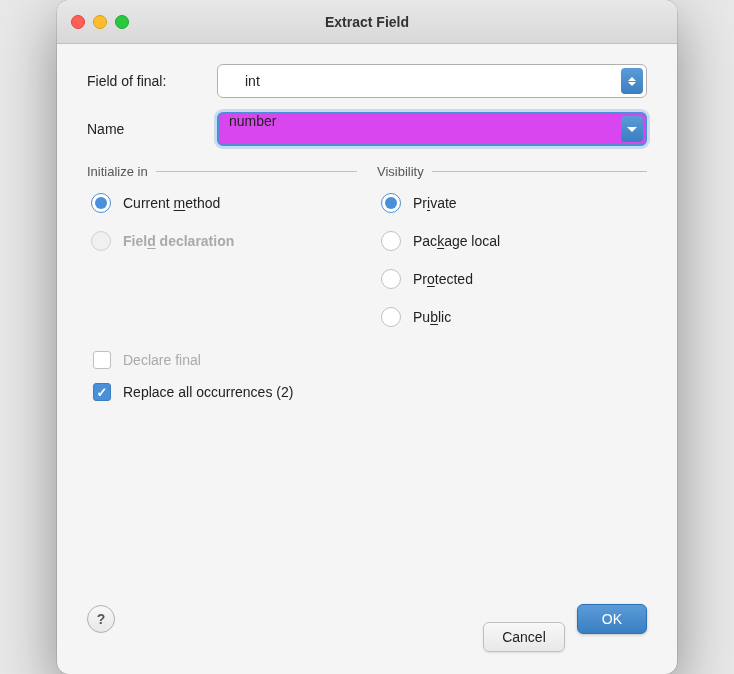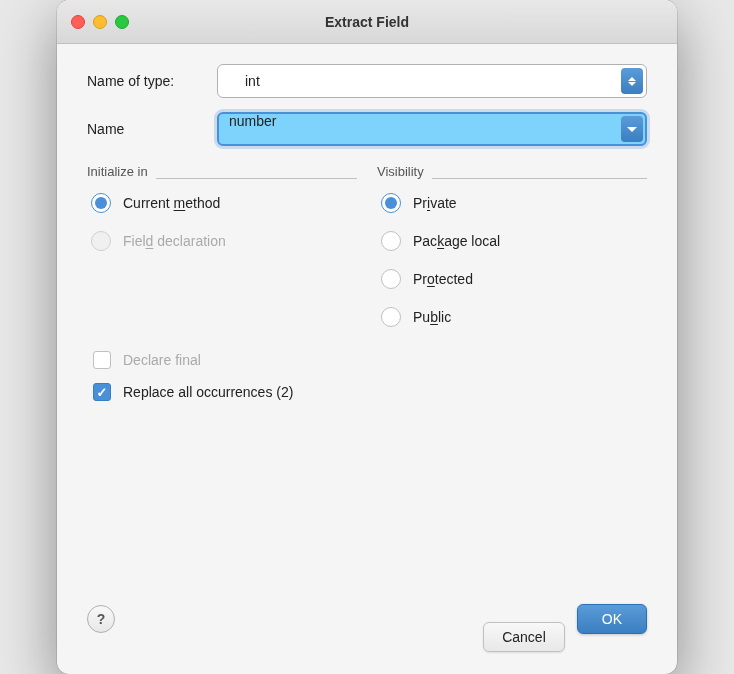--- a/index.html
+++ b/index.html
@@ -152,21 +152,21 @@
     .name-input-wrapper {
       flex: 1;
       position: relative;
     }
 
     .name-input {
       width: 100%;
       height: 34px;
       border: 2px solid #4a90d9;
       border-radius: 6px;
-      background: #7dd3fc;
+      background: #d946ef;
       padding: 0 30px 16px 10px;
       font-size: 14px;
       color: #222;
       outline: none;
       box-shadow: 0 0 0 3px rgba(74,144,217,0.25);
     }
 
     .dropdown-btn {
       position: absolute;
       right: 4px;
@@ -196,21 +196,21 @@
       gap: 20px;
       margin-top: 4px;
     }
 
     .section {
       flex: 1;
     }
 
     .section-header {
       display: flex;
-      align-items: flex-end;
+      align-items: center;
       gap: 8px;
       margin-bottom: 14px;
     }
 
     .section-title {
       font-size: 13px;
       color: #555;
       white-space: nowrap;
     }
 
@@ -265,20 +265,21 @@
       border-color: #d0d0d0;
     }
 
     .radio-label {
       font-size: 14px;
       color: #222;
     }
 
     .radio-label.disabled {
       color: #aaa;
+      font-weight: bold;
     }
 
     .underline {
       text-decoration: underline;
       text-underline-offset: 2px;
     }
 
     
     .bottom-options {
       display: flex;
@@ -395,21 +396,21 @@
       <div class="window-btn btn-close"></div>
       <div class="window-btn btn-minimize"></div>
       <div class="window-btn btn-maximize"></div>
     </div>
     <span class="titlebar-title">Extract Field</span>
   </div>
 
   <div class="dialog-content">
 
     <div class="field-row">
-      <span class="field-label">Name of type:</span>
+      <span class="field-label">Field of final:</span>
       <div class="select-wrapper">
         <select class="field-select">
           <option>int</option>
         </select>
         <div class="stepper-btn">
           <div class="stepper-arrow-up"></div>
           <div class="stepper-arrow-down"></div>
         </div>
       </div>
     </div>

